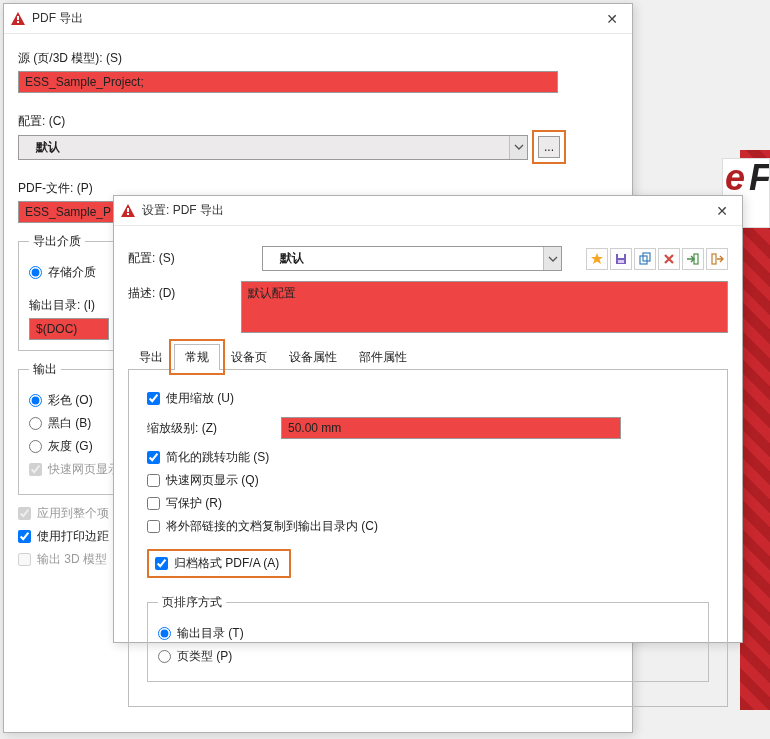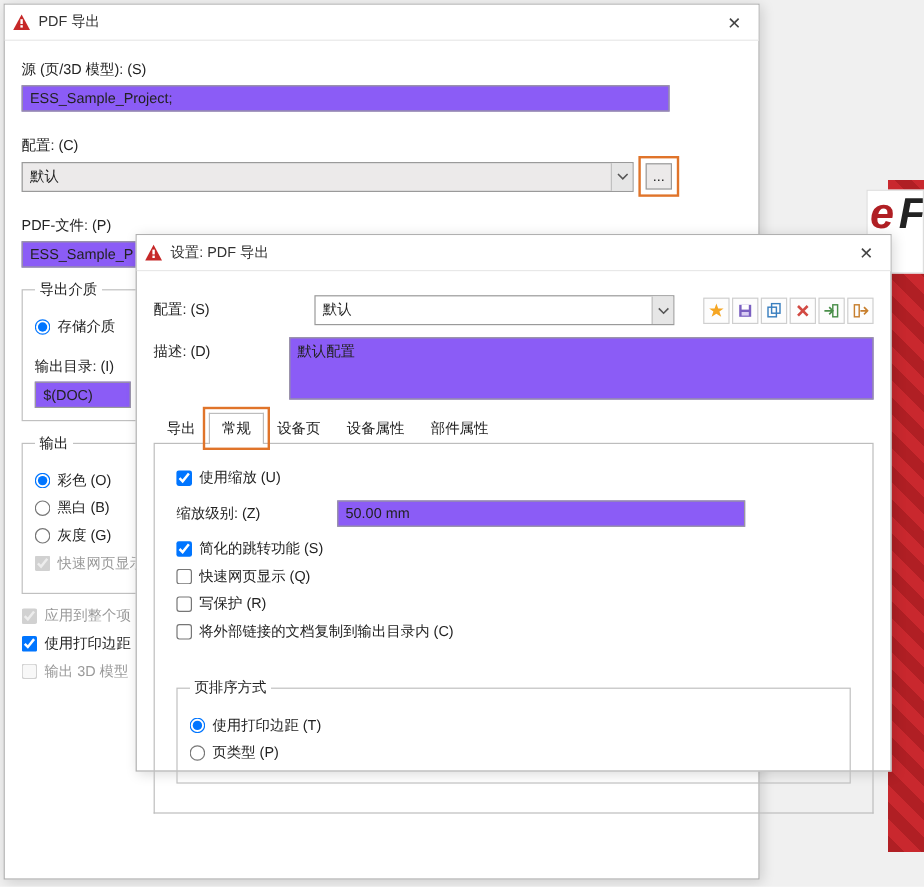--- a/index.html
+++ b/index.html
@@ -45,30 +45,30 @@
     display: inline-flex; align-items: center; justify-content: center;
   }
   .app-icon svg { width: 16px; height: 16px; }
   .content { padding: 10px 14px; color: #222; }
   .label { display: block; margin: 6px 0 4px; color: #222; }
   input[type="text"], select.native, .textarea {
     font-family: inherit;
     font-size: 12px;
     border: 1px solid #9a9a9a;
     padding: 3px 6px;
-    background: #8b5cf6;
+    background: #ef4444;
     color: #222;
   }
   .readonly { background: #fff; }
   .dropdown {
     display: flex; align-items: stretch;
     border: 1px solid #9a9a9a;
     background: #eceaea;
   }
-  .dropdown .dd-text { flex: 1; padding: 3px 6px; }
+  .dropdown .dd-text { flex: 1; padding: 3px 17px; font-weight: bold; }
   .dropdown .dd-btn {
     width: 18px; display:flex; align-items:center; justify-content:center;
     border-left: 1px solid #c0c0c0;
     background: #e6e6e6;
     cursor: pointer;
   }
   .btn-small {
     width: 22px; height: 22px;
     border: 1px solid #9a9a9a;
     background: #eceaea;
@@ -327,26 +327,32 @@
       <label class="check-row">
         <input type="checkbox" style="">
         <span>写保护 (R)</span>
       </label>
       <label class="check-row">
         <input type="checkbox" style="">
         <span>将外部链接的文档复制到输出目录内 (C)</span>
       </label>
 
       <div style="height:8px;"></div>
+      <span class="hl-orange-box">
+        <label class="check-row" style="margin:0;">
+          <input type="checkbox" checked="" style="">
+          <span>归档格式 PDF/A (A)</span>
+        </label>
+      </span>
 
       <fieldset style="margin-top:16px;">
         <legend>页排序方式</legend>
         <label class="radio-row">
           <input type="radio" name="srt" checked="" style="">
-          <span>使用打印边距 (T)</span>
+          <span>输出目录 (T)</span>
         </label>
         <label class="radio-row">
           <input type="radio" name="srt" style="">
           <span>页类型 (P)</span>
         </label>
       </fieldset>
     </div>
   </div>
 </div>
 

